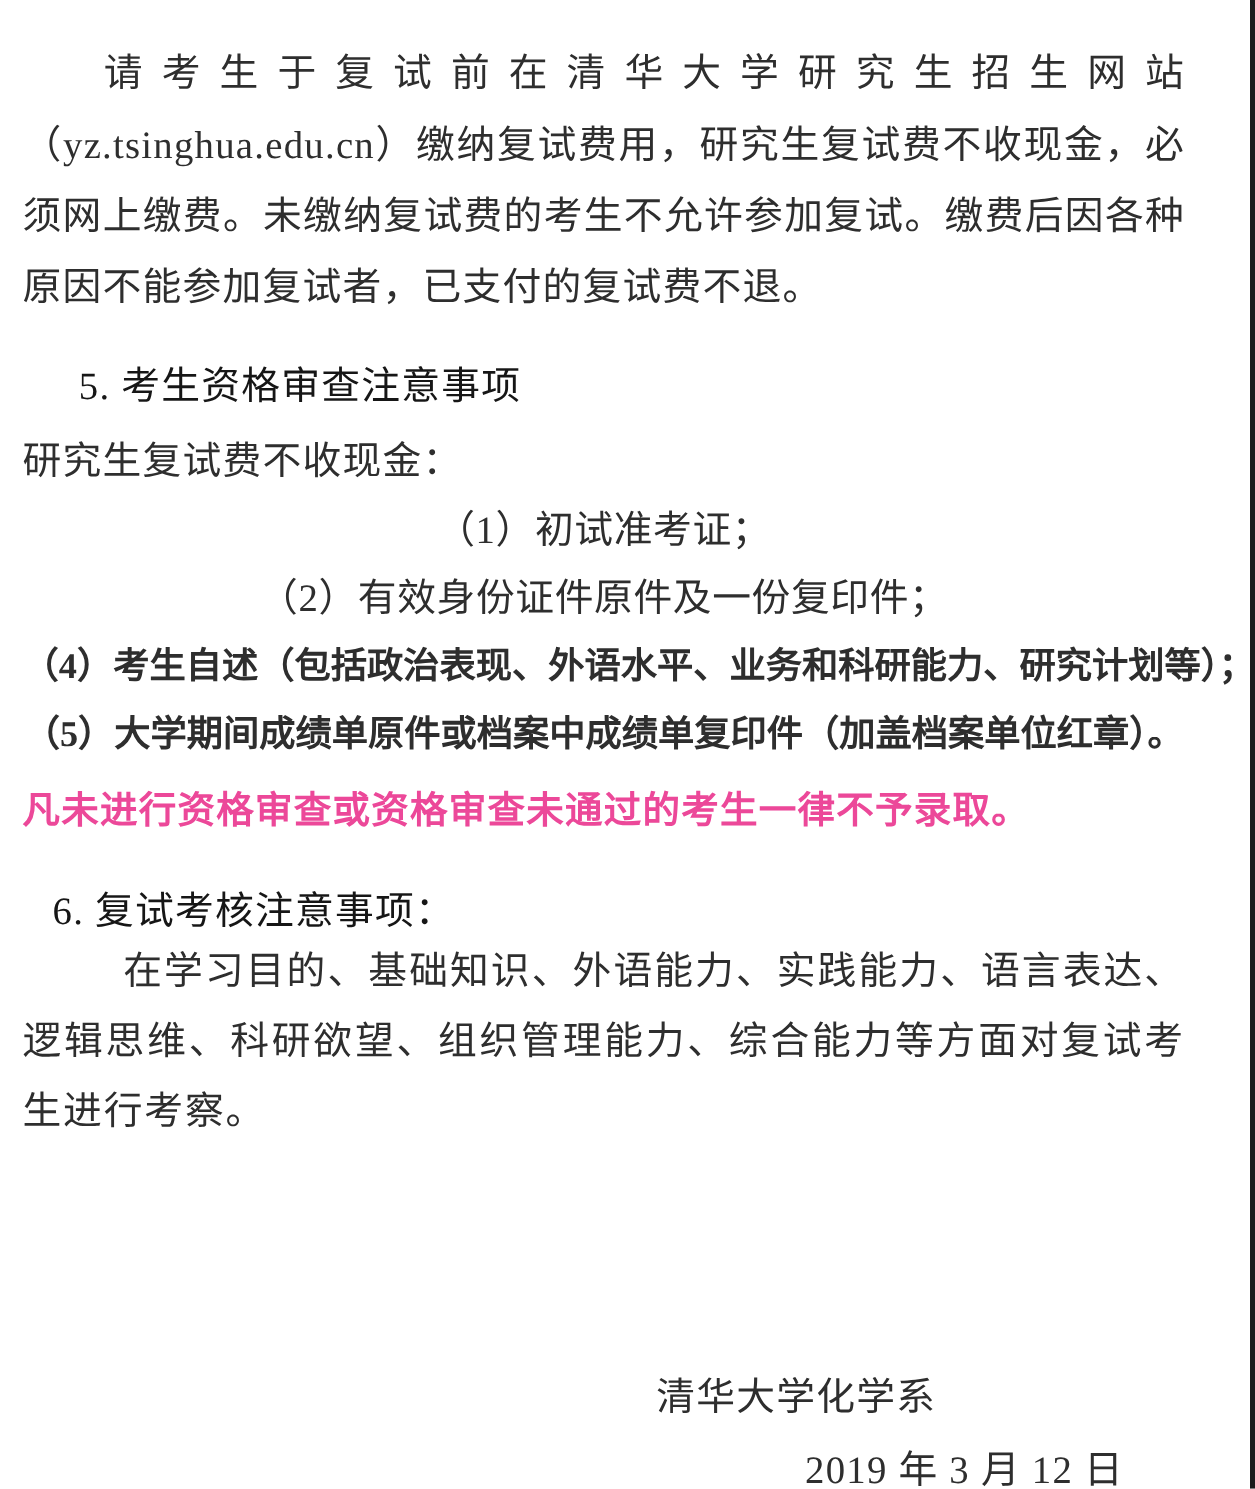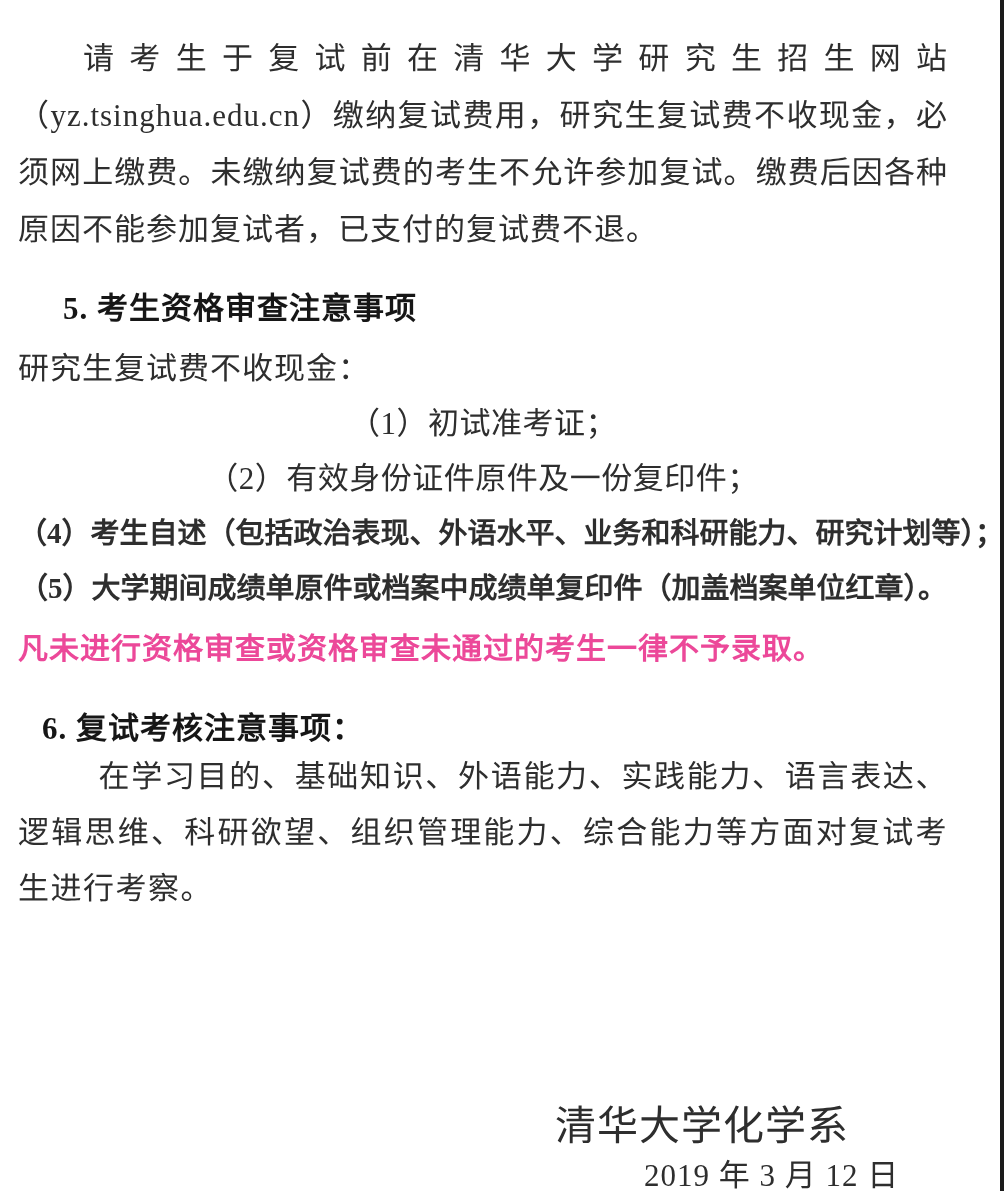--- a/index.html
+++ b/index.html
@@ -39,21 +39,21 @@
   .intro {
     margin-top: 30px;
     font-size: 31px;
     line-height: 57px;
     text-align: justify;
     text-justify: inter-character;
     text-indent: 2.1em;
     letter-spacing: 1px;
   }
   .heading {
-    font-weight: 700;
+    font-weight: 400;
     color: #161616;
     font-size: 31px;
     line-height: 40px;
     margin-left: 45px;
     letter-spacing: 1px;
   }
   .heading-5 { margin-top: 27px; }
   .heading-6 { margin-top: 33px; margin-left: 24px; }
   .line {
     font-size: 31px;
@@ -87,23 +87,23 @@
     margin-top: 0;
     font-size: 31px;
     line-height: 56px;
     text-align: justify;
     text-justify: inter-character;
     text-indent: 2.6em;
     letter-spacing: 1.5px;
   }
   .sig-dept {
     position: absolute;
-    left: 555px;
+    left: 525px;
     top: 1092px;
-    font-size: 41px;
+    font-size: 31px;
     letter-spacing: 1px;
     white-space: nowrap;
     font-family: Liberation Serif, serif;
   }
   .sig-date {
     position: absolute;
     left: 644px;
     top: 1150px;
     font-size: 31px;
     letter-spacing: 1px;

